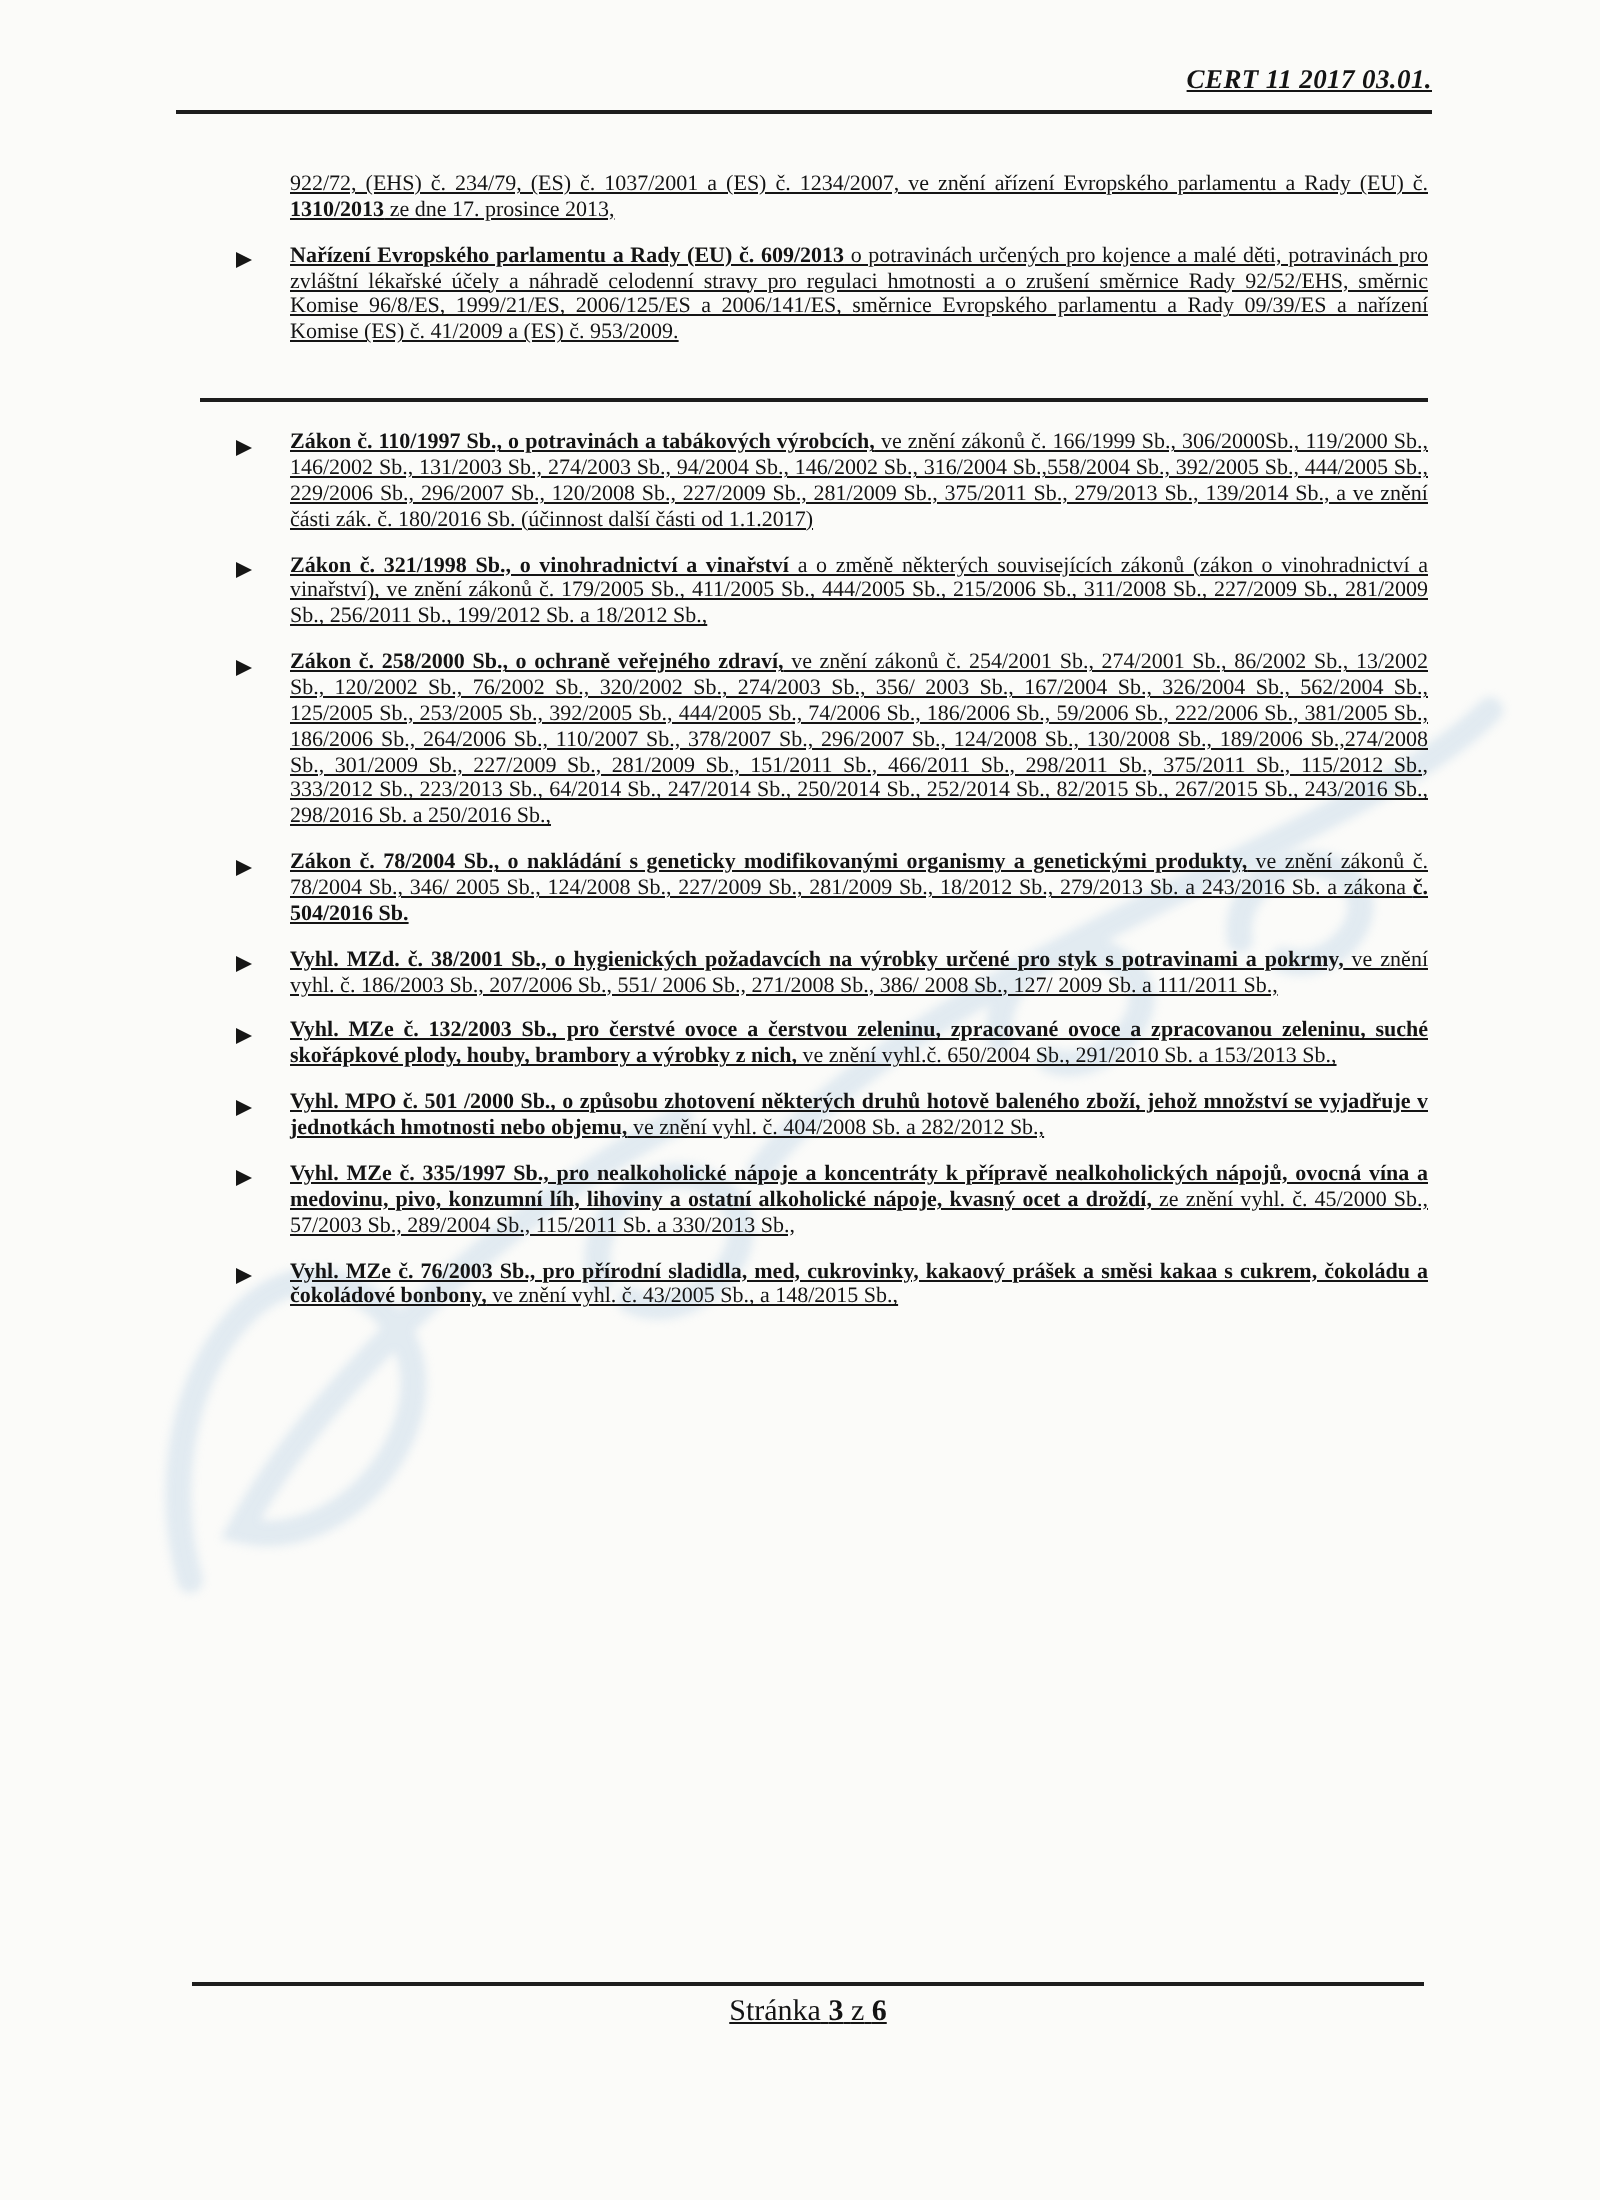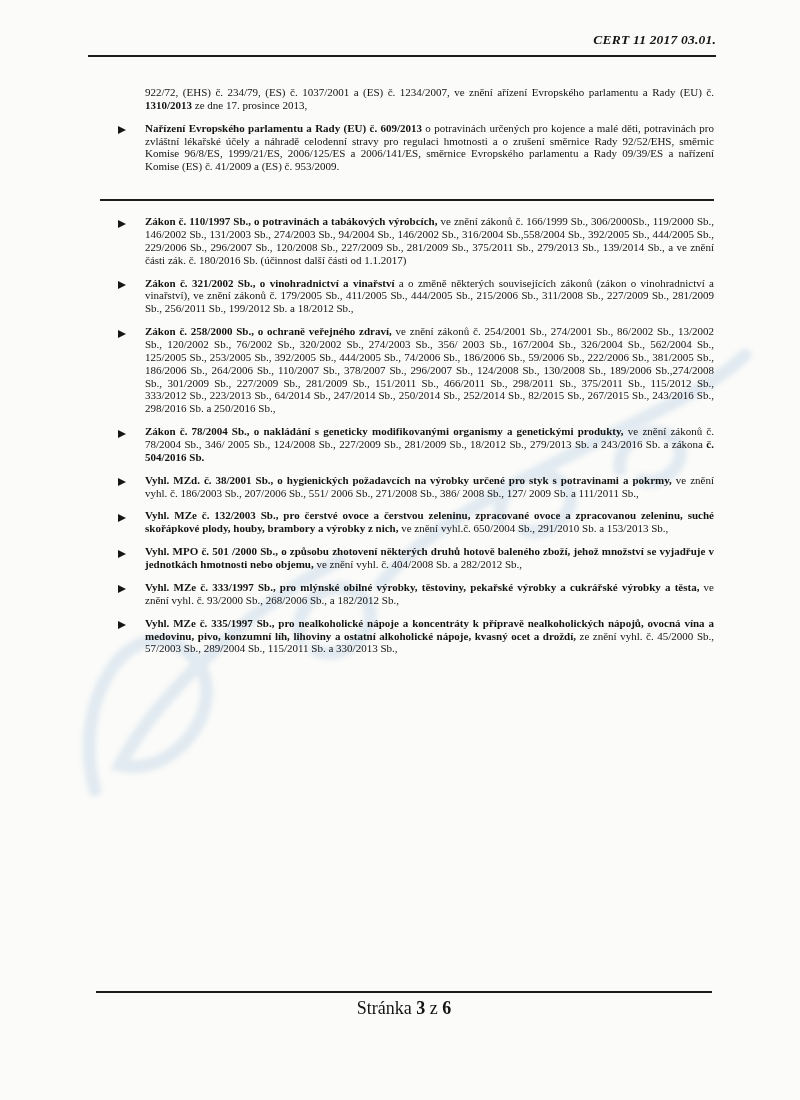--- a/index.html
+++ b/index.html
@@ -29,32 +29,32 @@
   .bullet-arrow {
     position:absolute; left:18px; top:4.5px;
     width:0; height:0;
     border-top:4px solid transparent;
     border-bottom:4px solid transparent;
     border-left:8px solid #161616;
   }
   .section-divider { border:0; border-top:2px solid #1d1d1d; margin:26px 0 14px 0; }
   .footer {
     position:absolute; left:96px; right:88px; top:991px;
-    text-align:center; font-size:18px;
+    text-align:center; font-size:15px;
   }
   .footer-rule { border:0; border-top:2px solid #1d1d1d; margin-bottom:5px; }
   b { font-weight:bold; }
   .watermark {
     position:absolute; inset:0;
     pointer-events:none;
     filter:blur(2.5px);
     opacity:.5;
     z-index:0;
   }
-  .header,.content,.footer { z-index:1; }
+  .header,.content,.footer { z-index:1;text-decoration:underline; }
 </style>
 </head>
 <body>
 
 <div class="page">
 
   <svg class="watermark" viewBox="0 0 800 1100" aria-hidden="true">
     <g stroke="#9fc0dd" fill="none" stroke-width="13" stroke-linecap="round" opacity="0.55">
       <path d="M95,790 C70,700 130,610 185,650 C240,690 180,780 120,765 C160,690 260,600 340,560"></path>
       <path d="M300,640 C290,600 340,570 365,600 C385,625 345,665 315,650"></path>
@@ -81,21 +81,21 @@
 
     <hr class="section-divider">
 
     <section>
         <div class="bullet-item">
           <span class="bullet-arrow"></span>
           <p class="bullet-text"><b>Zákon č. 110/1997 Sb., o potravinách a tabákových výrobcích,</b><span> ve znění zákonů č. 166/1999 Sb., 306/2000Sb., 119/2000 Sb., 146/2002 Sb., 131/2003 Sb., 274/2003 Sb., 94/2004 Sb., 146/2002 Sb., 316/2004 Sb.,558/2004 Sb., 392/2005 Sb., 444/2005 Sb., 229/2006 Sb., 296/2007 Sb., 120/2008 Sb., 227/2009 Sb., 281/2009 Sb., 375/2011 Sb., 279/2013 Sb., 139/2014 Sb., a ve znění části zák. č. 180/2016 Sb. (účinnost další části od 1.1.2017)</span></p>
         </div>
         <div class="bullet-item">
           <span class="bullet-arrow"></span>
-          <p class="bullet-text"><b>Zákon č. 321/2002 Sb., o vinohradnictví a vinařství</b><span> a o změně některých souvisejících zákonů (zákon o vinohradnictví a vinařství), ve znění zákonů č. 179/2005 Sb., 411/2005 Sb., 444/2005 Sb., 215/2006 Sb., 311/2008 Sb., 227/2009 Sb., 281/2009 Sb., 256/2011 Sb., 199/2012 Sb. a 18/2012 Sb.,</span></p>
+          <p class="bullet-text"><b>Zákon č. 321/1998 Sb., o vinohradnictví a vinařství</b><span> a o změně některých souvisejících zákonů (zákon o vinohradnictví a vinařství), ve znění zákonů č. 179/2005 Sb., 411/2005 Sb., 444/2005 Sb., 215/2006 Sb., 311/2008 Sb., 227/2009 Sb., 281/2009 Sb., 256/2011 Sb., 199/2012 Sb. a 18/2012 Sb.,</span></p>
         </div>
         <div class="bullet-item">
           <span class="bullet-arrow"></span>
           <p class="bullet-text"><b>Zákon č. 258/2000 Sb., o ochraně veřejného zdraví,</b><span> ve znění zákonů č. 254/2001 Sb., 274/2001 Sb., 86/2002 Sb., 13/2002 Sb., 120/2002 Sb., 76/2002 Sb., 320/2002 Sb., 274/2003 Sb., 356/ 2003 Sb., 167/2004 Sb., 326/2004 Sb., 562/2004 Sb., 125/2005 Sb., 253/2005 Sb., 392/2005 Sb., 444/2005 Sb., 74/2006 Sb., 186/2006 Sb., 59/2006 Sb., 222/2006 Sb., 381/2005 Sb., 186/2006 Sb., 264/2006 Sb., 110/2007 Sb., 378/2007 Sb., 296/2007 Sb., 124/2008 Sb., 130/2008 Sb., 189/2006 Sb.,274/2008 Sb., 301/2009 Sb., 227/2009 Sb., 281/2009 Sb., 151/2011 Sb., 466/2011 Sb., 298/2011 Sb., 375/2011 Sb., 115/2012 Sb., 333/2012 Sb., 223/2013 Sb., 64/2014 Sb., 247/2014 Sb., 250/2014 Sb., 252/2014 Sb., 82/2015 Sb., 267/2015 Sb., 243/2016 Sb., 298/2016 Sb. a 250/2016 Sb.,</span></p>
         </div>
         <div class="bullet-item">
           <span class="bullet-arrow"></span>
           <p class="bullet-text"><b>Zákon č. 78/2004 Sb., o nakládání s geneticky modifikovanými organismy a genetickými produkty,</b><span> ve znění zákonů č. 78/2004 Sb., 346/ 2005 Sb., 124/2008 Sb., 227/2009 Sb., 281/2009 Sb., 18/2012 Sb., 279/2013 Sb. a 243/2016 Sb. a zákona </span><b>č. 504/2016 Sb.</b></p>
         </div>
         <div class="bullet-item">
@@ -105,25 +105,25 @@
         <div class="bullet-item">
           <span class="bullet-arrow"></span>
           <p class="bullet-text"><b>Vyhl. MZe č. 132/2003 Sb., pro čerstvé ovoce a čerstvou zeleninu, zpracované ovoce a zpracovanou zeleninu, suché skořápkové plody, houby, brambory a výrobky z nich,</b><span> ve znění vyhl.č. 650/2004 Sb., 291/2010 Sb. a 153/2013 Sb.,</span></p>
         </div>
         <div class="bullet-item">
           <span class="bullet-arrow"></span>
           <p class="bullet-text"><b>Vyhl. MPO č. 501 /2000 Sb., o způsobu zhotovení některých druhů hotově baleného zboží, jehož množství se vyjadřuje v jednotkách hmotnosti nebo objemu,</b><span> ve znění vyhl. č. 404/2008 Sb. a 282/2012 Sb.,</span></p>
         </div>
         <div class="bullet-item">
           <span class="bullet-arrow"></span>
-          <p class="bullet-text"><b>Vyhl. MZe č. 333/1997 Sb., pro mlýnské obilné výrobky, těstoviny, pekařské výrobky a cukrářské výrobky a těsta,</b><span> ve znění vyhl. č. 93/2000 Sb., 268/2006 Sb., a 182/2012 Sb.,</span></p>
+          <p class="bullet-text"><b>Vyhl. MZe č. 335/1997 Sb., pro nealkoholické nápoje a koncentráty k přípravě nealkoholických nápojů, ovocná vína a medovinu, pivo, konzumní líh, lihoviny a ostatní alkoholické nápoje, kvasný ocet a droždí,</b><span> ze znění vyhl. č. 45/2000 Sb., 57/2003 Sb., 289/2004 Sb., 115/2011 Sb. a 330/2013 Sb.,</span></p>
         </div>
         <div class="bullet-item">
           <span class="bullet-arrow"></span>
-          <p class="bullet-text"><b>Vyhl. MZe č. 335/1997 Sb., pro nealkoholické nápoje a koncentráty k přípravě nealkoholických nápojů, ovocná vína a medovinu, pivo, konzumní líh, lihoviny a ostatní alkoholické nápoje, kvasný ocet a droždí,</b><span> ze znění vyhl. č. 45/2000 Sb., 57/2003 Sb., 289/2004 Sb., 115/2011 Sb. a 330/2013 Sb.,</span></p>
+          <p class="bullet-text"><b>Vyhl. MZe č. 76/2003 Sb., pro přírodní sladidla, med, cukrovinky, kakaový prášek a směsi kakaa s cukrem, čokoládu a čokoládové bonbony,</b><span> ve znění vyhl. č. 43/2005 Sb., a 148/2015 Sb.,</span></p>
         </div>
       </section>
   </div>
 
   <div class="footer">
     <hr class="footer-rule">
     <p><span>Stránka</span> <b>3</b> <span>z</span> <b>6</b></p>
   </div>
 
 </div>

